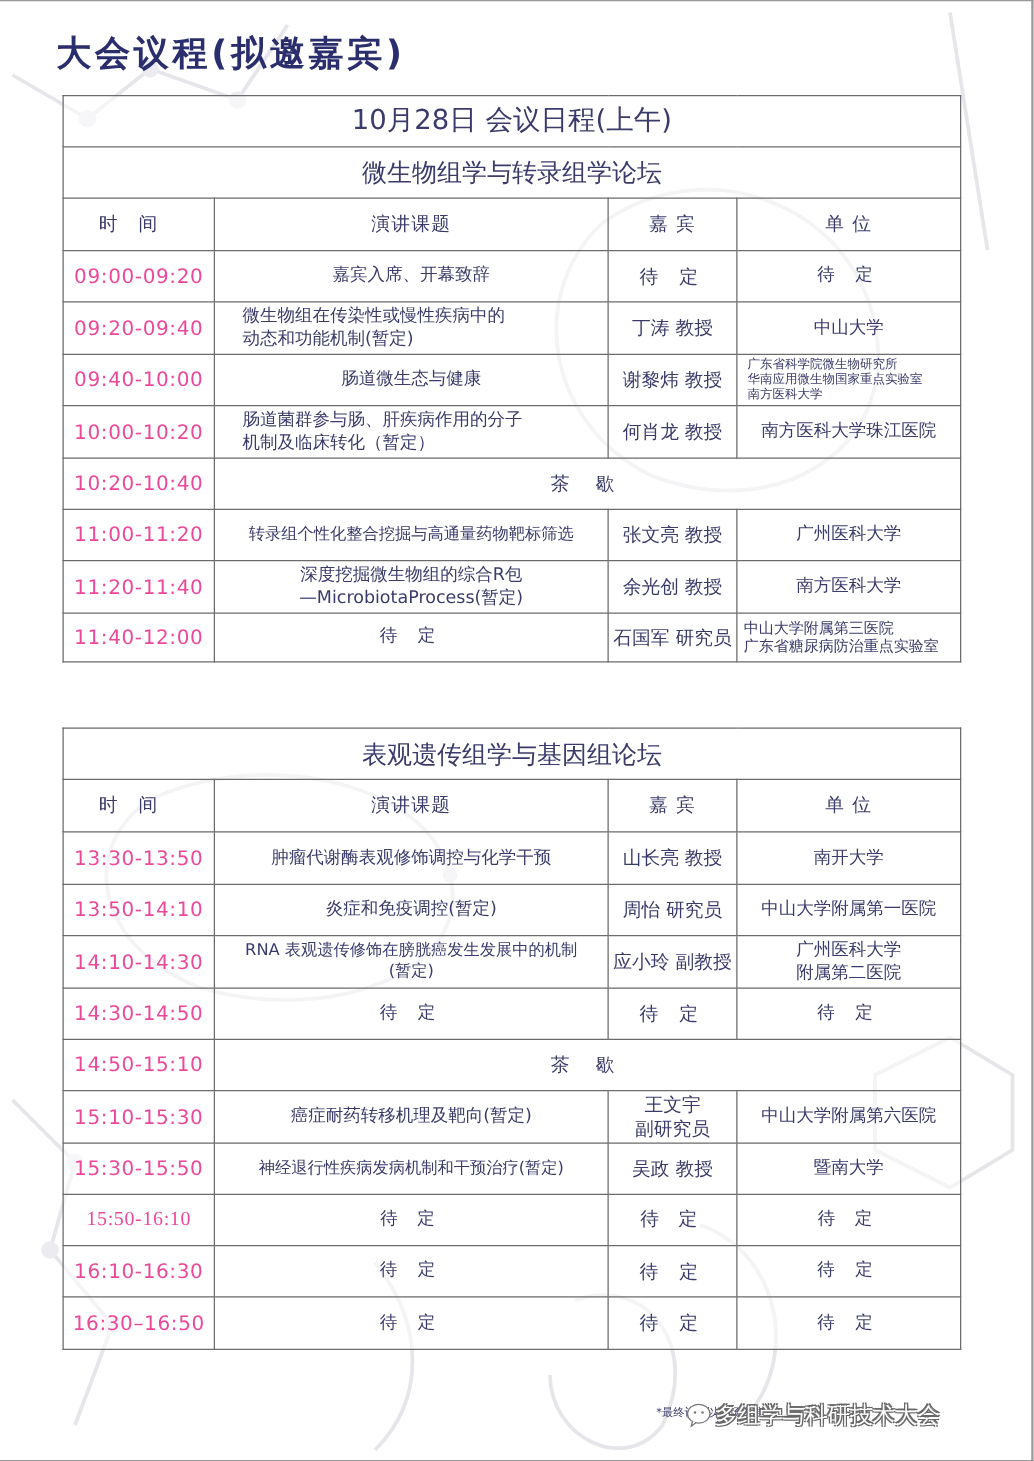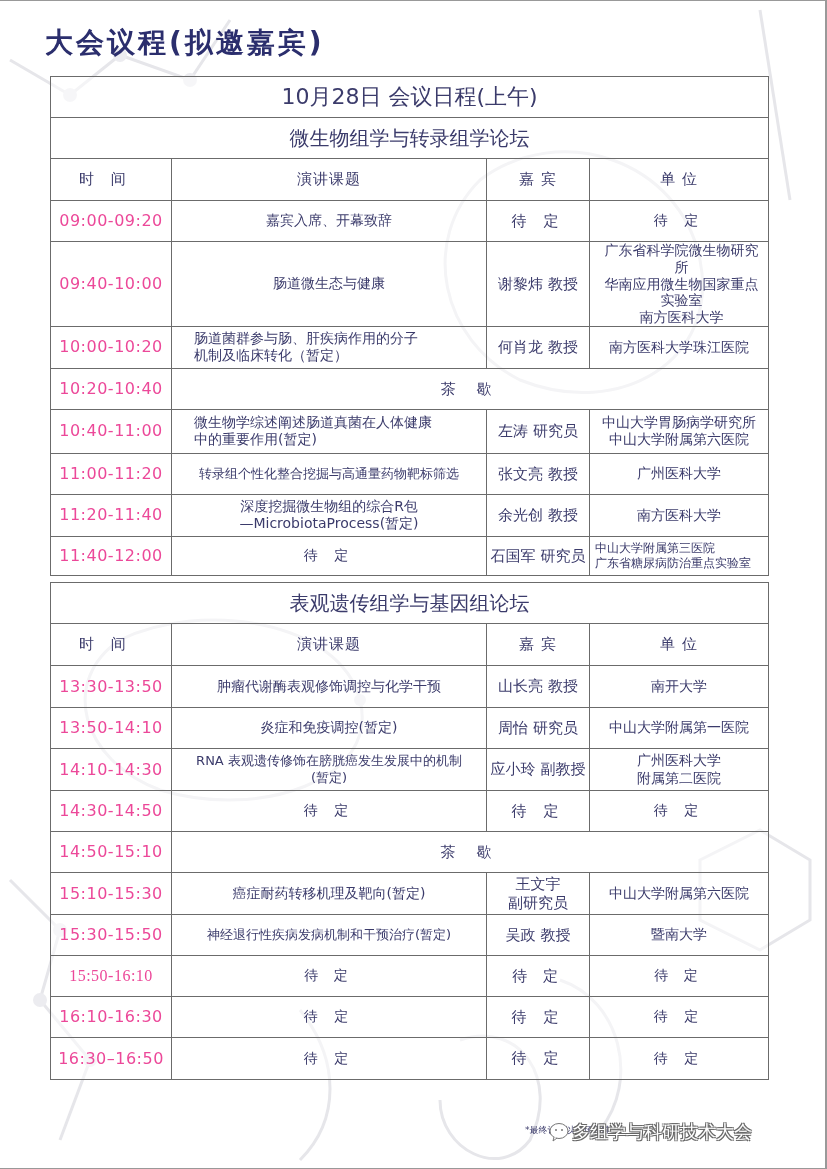--- a/index.html
+++ b/index.html
@@ -36,21 +36,21 @@
   .sched col.c-spk { width: 103px; }
   .sched col.c-org { width: 179px; }
   .row-day td { height: 41px; font-size: 22px; }
   .row-forum td { height: 41px; font-size: 20px; }
   .row-head td { height: 42px; font-size: 15px; letter-spacing: 1px; }
   .row-head td.h-time { text-align: left; padding-left: 28px; letter-spacing: 6px; }
   .row-data td { font-size: 14px; }
   .row-data td.t { font-size: 16px; color: #ec4899; letter-spacing: 0.5px; border-radius: 11px; }
   .row-data td.spk { font-size: 15px; }
   .row-data td.org { font-size: 14px; }
-  .row-data td.org.small { font-size: 14px; text-align: center; padding-left: 8px; line-height: 1.2; }
+  .row-data td.org.small { font-size: 10px; text-align: left; padding-left: 8px; line-height: 1.2; }
   .row-data td.topic.left { text-align: left; padding-left: 22px; }
   .row-data td.tbd { letter-spacing: 6px; }
   .line { display: block; }
   .footer-note {
     position: absolute; left: 525px; top: 1124px;
     font-size: 9px; color: #3b3b6b;
   }
   .watermark {
     position: absolute; left: 572px; top: 1120px;
     font-size: 18px; color: #ffffff;
@@ -116,20 +116,33 @@
         <td class="topic">
           <span class="line">嘉宾入席、开幕致辞</span>
         </td>
         <td class="spk tbd">
           <span class="line">待 定</span>
         </td>
         <td class="org tbd">
           <span class="line">待 定</span>
         </td>
       </tr>
+      <tr class="row-data" style="height: 42px;">
+        <td class="t">09:20-09:40</td>
+        <td class="topic left">
+          <span class="line">微生物组在传染性或慢性疾病中的</span>
+          <span class="line">动态和功能机制(暂定)</span>
+        </td>
+        <td class="spk">
+          <span class="line">丁涛 教授</span>
+        </td>
+        <td class="org">
+          <span class="line">中山大学</span>
+        </td>
+      </tr>
       <tr class="row-data" style="height: 41px;">
         <td class="t">09:40-10:00</td>
         <td class="topic">
           <span class="line">肠道微生态与健康</span>
         </td>
         <td class="spk">
           <span class="line">谢黎炜 教授</span>
         </td>
         <td class="org small">
           <span class="line">广东省科学院微生物研究所</span>
@@ -146,34 +159,20 @@
         <td class="spk">
           <span class="line">何肖龙 教授</span>
         </td>
         <td class="org">
           <span class="line">南方医科大学珠江医院</span>
         </td>
       </tr>
       <tr class="row-data" style="height: 41px;">
         <td class="t">10:20-10:40</td>
         <td colspan="3" style="font-size: 15px; letter-spacing: 8px;">茶  歇</td>
-      </tr>
-      <tr class="row-data" style="height: 44px;">
-        <td class="t">10:40-11:00</td>
-        <td class="topic left">
-          <span class="line">微生物学综述阐述肠道真菌在人体健康</span>
-          <span class="line">中的重要作用(暂定)</span>
-        </td>
-        <td class="spk">
-          <span class="line">左涛  研究员</span>
-        </td>
-        <td class="org">
-          <span class="line">中山大学胃肠病学研究所</span>
-          <span class="line">中山大学附属第六医院</span>
-        </td>
       </tr>
       <tr class="row-data" style="height: 41px;">
         <td class="t">11:00-11:20</td>
         <td class="topic" style="font-size: 13px;">
           <span class="line">转录组个性化整合挖掘与高通量药物靶标筛选</span>
         </td>
         <td class="spk">
           <span class="line">张文亮 教授</span>
         </td>
         <td class="org">

